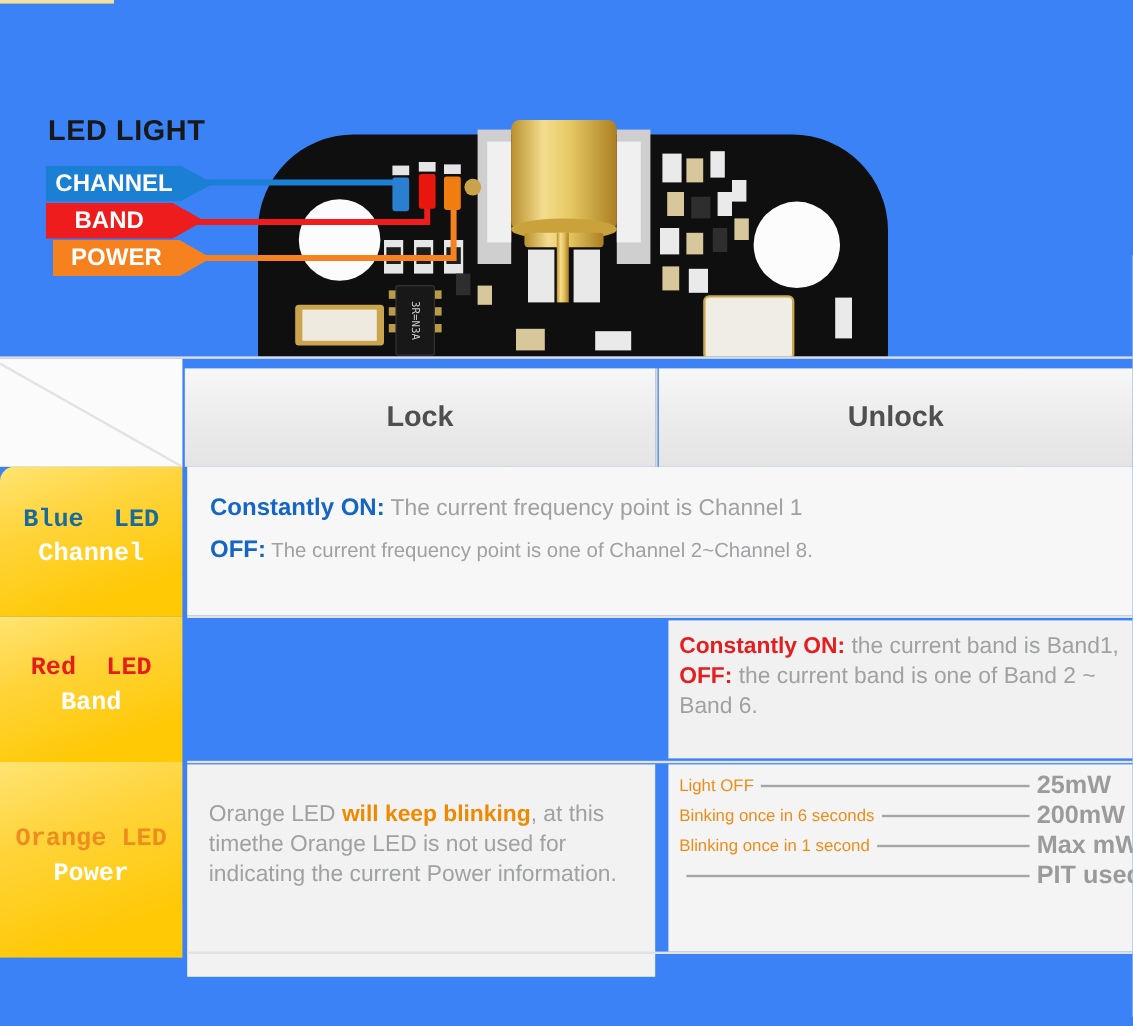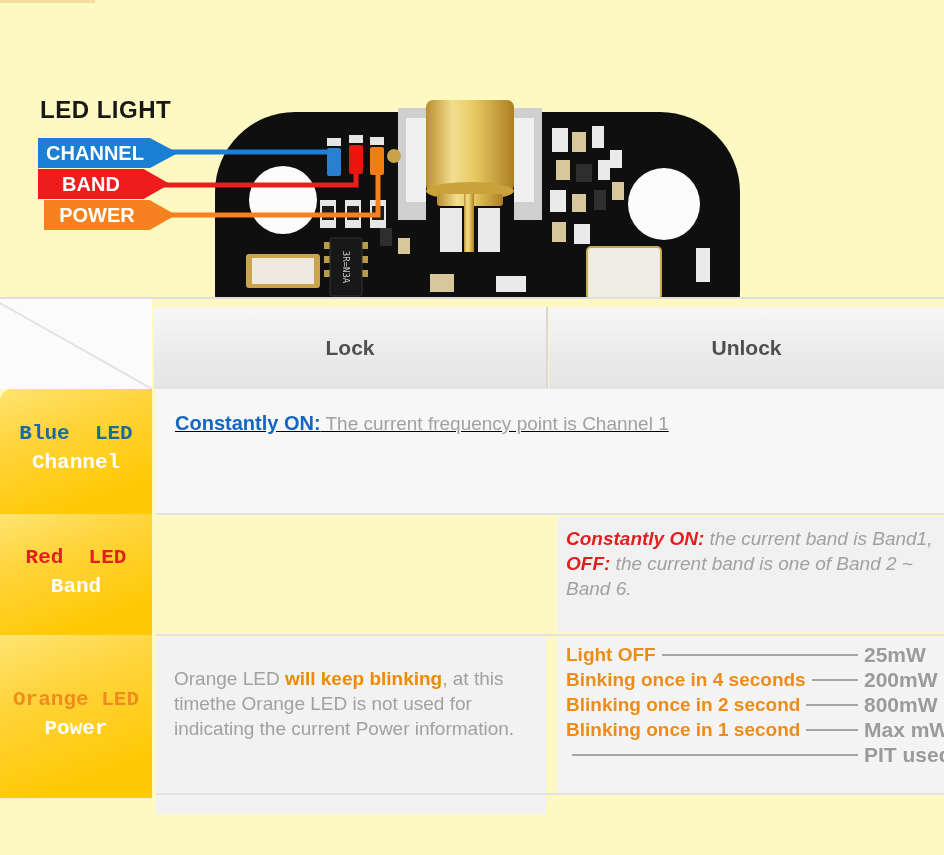--- a/index.html
+++ b/index.html
@@ -1,72 +1,72 @@
 <!DOCTYPE html>
 <html><head>
 <meta charset="utf-8">
 <style>
   html,body{margin:0;padding:0;background:#f8f8f8;}
-  #stage{position:relative;width:944px;height:855px;background:#fef9c3;overflow:hidden;
+  #stage{position:relative;width:944px;height:855px;background:#3b82f6;overflow:hidden;
          font-family:"Liberation Sans",sans-serif;}
 
   
   .top-strip{position:absolute;left:0;top:0;width:95px;height:3px;background:#f2dfa0;}
 
   
   #board-svg{position:absolute;left:0;top:90px;z-index:1;}
   .diagram-title{position:absolute;left:40px;top:96px;z-index:2;font-size:24px;font-weight:bold;
                  color:#181818;letter-spacing:.5px;}
   .arrow{position:absolute;height:30px;z-index:2;color:#fff;font-size:20px;font-weight:bold;
          line-height:30px;text-align:center;
          clip-path:polygon(0 0,80% 0,100% 50%,80% 100%,0 100%);padding-right:26px;box-sizing:border-box;}
   .arrow.channel{left:38px;top:138px;width:140px;background:#1b7fd4;}
   .arrow.band{left:38px;top:169px;width:132px;background:#ee1c1c;}
   .arrow.power{left:44px;top:200px;width:132px;background:#f5821f;}
 
   
   .tbl-topline{position:absolute;left:0;top:297px;width:944px;height:2px;background:#dedede;z-index:3;}
   .corner-cell{position:absolute;left:0;top:299px;width:152px;height:90px;background:#fbfbfb;z-index:3;}
   .hdr{position:absolute;top:307px;height:82px;z-index:3;background:linear-gradient(180deg,#f7f7f7 0%,#ebebeb 55%,#e4e4e4 100%);
-       color:#4f4f4f;font-size:21px;font-weight:bold;line-height:82px;text-align:center;}
+       color:#4f4f4f;font-size:24px;font-weight:bold;line-height:82px;text-align:center;}
   .hdr.lock{left:154px;width:392px;}
   .hdr.unlock{left:549px;width:395px;}
   .hdr-divider{position:absolute;left:546px;top:307px;width:2px;height:82px;background:#d8d8d8;z-index:4;}
 
   .ylabel{position:absolute;left:0;width:152px;z-index:3;text-align:center;
           background:linear-gradient(160deg,#ffe472 0%,#ffd43a 35%,#ffc906 80%);font-family:Liberation Mono, monospace;}
   .ylabel.r1{top:389px;height:125px;border-top-left-radius:12px;padding-top:30px;box-sizing:border-box;}
   .ylabel.r2{top:514px;height:121px;padding-top:29px;box-sizing:border-box;}
   .ylabel.r3{top:635px;height:163px;padding-top:50px;box-sizing:border-box;}
   .ylabel .l1{display:block;font-size:21px;font-weight:bold;line-height:29px;white-space:pre;}
   .ylabel .l2{display:block;font-size:21px;font-weight:bold;line-height:29px;color:#ffffff;}
   .lbl-blue{color:#1b6a9d;} .lbl-red{color:#e41d1d;} .lbl-orange{color:#ee8d1f;}
 
   .cell{position:absolute;z-index:3;box-sizing:border-box;}
   .cell.r1{left:156px;top:389px;width:788px;height:124px;background:#f7f7f7;padding:22px 20px 0 19px;}
   .cell.r2lock{left:156px;top:517px;width:390px;height:115px;background:#f1f1f1;padding:17px 16px 0 18px;}
-  .cell.r2unlock{left:557px;top:517px;width:387px;height:115px;background:#f1f1f1;padding:9px 8px 0 9px;font-style:italic;}
+  .cell.r2unlock{left:557px;top:517px;width:387px;height:115px;background:#f1f1f1;padding:9px 8px 0 9px;}
   .cell.r3lock{left:156px;top:637px;width:390px;height:177px;background:#f2f2f2;padding:29px 16px 0 18px;}
   .cell.r3unlock{left:557px;top:637px;width:387px;height:156px;background:#f4f4f4;padding:5px 6px 0 9px;}
   .rowline{position:absolute;left:156px;width:788px;height:2px;background:#e2e2e2;z-index:4;}
   .rowline.a{top:513px;} .rowline.b{top:634px;} .rowline.c{top:793px;}
 
   .cell p{margin:0;}
   .t-gray{color:#9fa1a3;}
   .fs19{font-size:19px;line-height:25px;}
   .fs17{font-size:17px;line-height:23px;}
   .b-blue{color:#1565c5;font-weight:bold;font-size:20px;}
   .b-red{color:#e41e1e;font-weight:bold;}
   .b-orange{color:#ee8a00;font-weight:bold;}
-  .cell.r1 p.p1{margin-bottom:11px;text-decoration:underline;}
+  .cell.r1 p.p1{margin-bottom:11px;}
   .cell.r2unlock p, .cell.r3unlock p{margin:0;}
 
   
   .pw-row{display:flex;align-items:center;min-height:25px;}
-  .pw-label{color:#ee8c1a;font-weight:bold;font-size:19px;line-height:25px;white-space:nowrap;}
+  .pw-label{color:#ee8c1a;font-weight:normal;font-size:14px;line-height:25px;white-space:nowrap;}
   .pw-row.wrap .pw-label{white-space:normal;width:205px;}
   .pw-line{flex:1;min-width:10px;border-top:2px solid #a6a6a6;margin:0 6px;}
   .pw-value{color:#9b9b9b;font-weight:bold;font-size:21px;width:74px;white-space:nowrap;}
 </style>
 </head>
 <body>
 
 <div id="stage">
 
   <div class="top-strip"></div>
@@ -184,20 +184,23 @@
   <div class="hdr unlock">Unlock</div>
 
   <div class="ylabel r1">
     <span class="l1 lbl-blue">Blue  LED</span>
     <span class="l2">Channel</span>
   </div>
   <div class="cell r1">
     <p class="p1 fs19">
       <span class="b-blue">Constantly ON:</span><span class="t-gray"> The current frequency point is Channel 1</span>
     </p>
+    <p class="fs17">
+      <span class="b-blue">OFF:</span><span class="t-gray"> The current frequency point is one of Channel 2~Channel 8.</span>
+    </p>
   </div>
   <div class="rowline a"></div>
 
   <div class="ylabel r2">
     <span class="l1 lbl-red">Red  LED</span>
     <span class="l2">Band</span>
   </div>
   <div class="cell r2unlock">
     <p class="fs19">
       <span class="b-red">Constantly ON:</span><span class="t-gray"> the current band is Band1,</span>
@@ -217,28 +220,23 @@
       <span>Orange LED </span><span class="b-orange">will keep blinking</span><span>, at this timethe Orange LED is not used for indicating the current Power information.</span>
     </p>
   </div>
   <div class="cell r3unlock">
     <div class="pw-row">
       <span class="pw-label">Light OFF</span>
       <span class="pw-line"></span>
       <span class="pw-value">25mW</span>
     </div>
     <div class="pw-row">
-      <span class="pw-label">Binking once in 4 seconds</span>
+      <span class="pw-label">Binking once in 6 seconds</span>
       <span class="pw-line"></span>
       <span class="pw-value">200mW</span>
-    </div>
-    <div class="pw-row">
-      <span class="pw-label">Blinking once in 2 second</span>
-      <span class="pw-line"></span>
-      <span class="pw-value">800mW</span>
     </div>
     <div class="pw-row">
       <span class="pw-label">Blinking once in 1 second</span>
       <span class="pw-line"></span>
       <span class="pw-value">Max mW</span>
     </div>
     <div class="pw-row wrap">
       <span class="pw-line"></span>
       <span class="pw-value">PIT used</span>
     </div>

